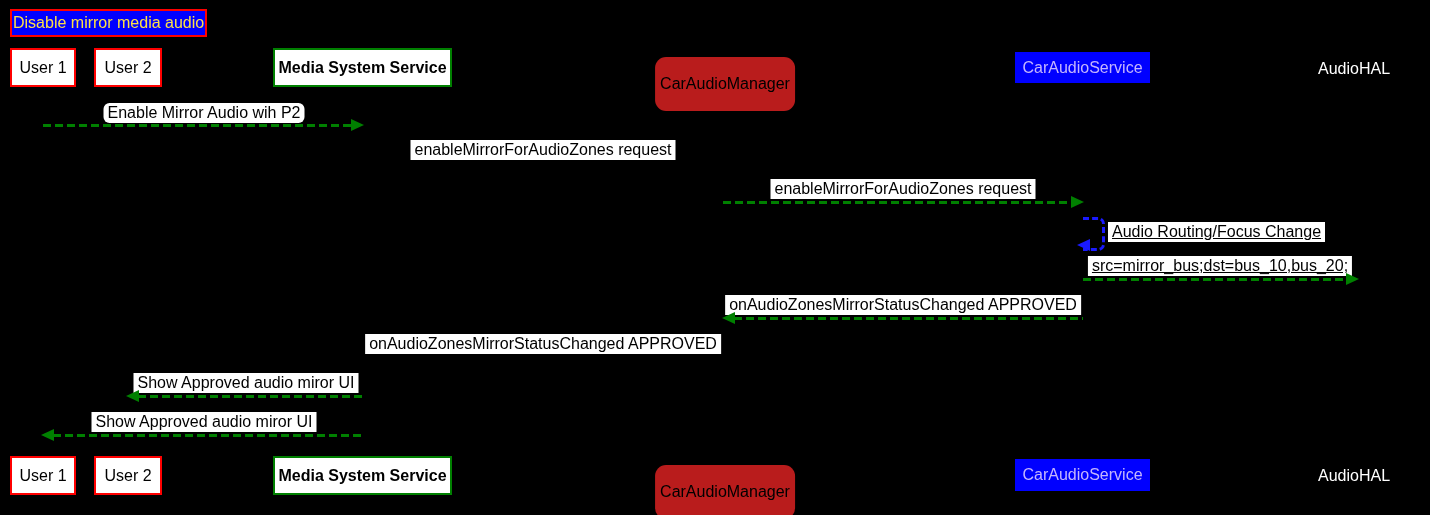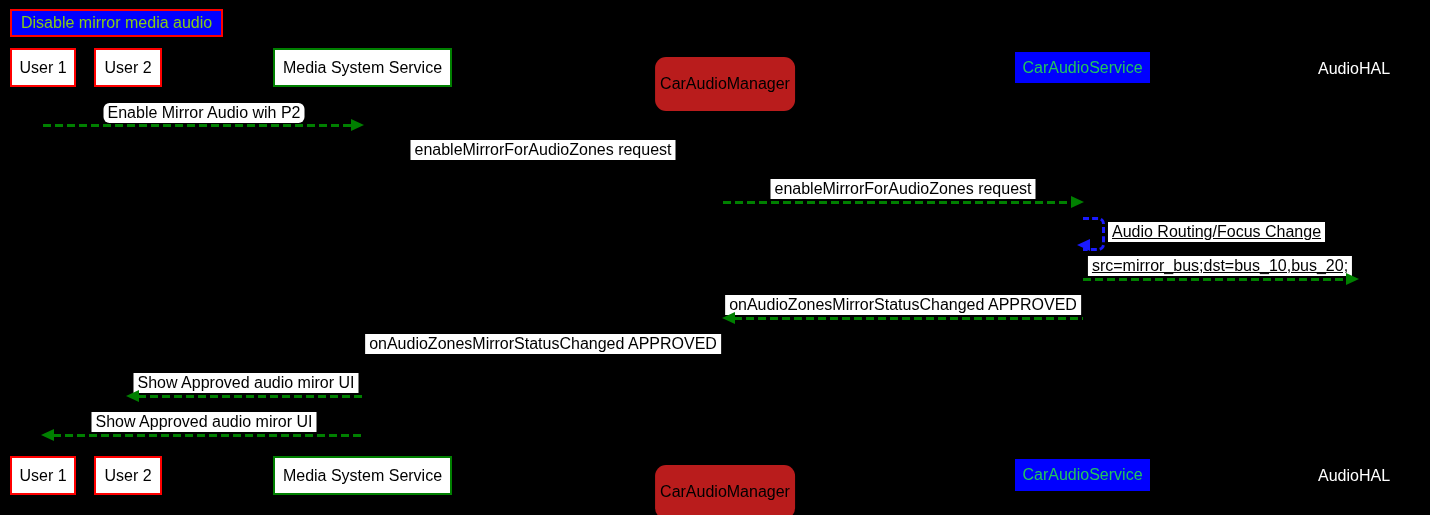--- a/index.html
+++ b/index.html
@@ -1,29 +1,29 @@
 <!DOCTYPE html>
 <html><head>
 <meta charset="utf-8">
 <style>
   html,body{margin:0;padding:0;background:#000;}
   .canvas{position:relative;width:1430px;height:515px;background:#000;overflow:hidden;
           font-family:"Liberation Sans",sans-serif;font-size:16px;}
 
   
   .title-box{position:absolute;left:10px;top:9px;background:#0000ff;border:2px solid #ff0000;
-             color:#84cc16;padding:3px 9px;white-space:nowrap;}
+             color:#fde047;padding:3px 1px;white-space:nowrap;}
 
   
   .actor-box{position:absolute;background:#fff;color:#000;border:2px solid #ff0000;
              display:flex;align-items:center;justify-content:center;white-space:nowrap;text-align:right;}
-  .actor-box.green{border-color:#008000;}
+  .actor-box.green{border-color:#008000;font-weight:bold;}
   .label-white{position:absolute;background:#b91c1c;color:#000;padding:18px 5px;white-space:nowrap;
                transform:translateX(-50%);border-radius:11px;}
-  .label-blue{position:absolute;background:#0000ff;color:#22c55e;display:flex;align-items:center;
+  .label-blue{position:absolute;background:#0000ff;color:#c4b5fd;display:flex;align-items:center;
               justify-content:center;white-space:nowrap;}
   .label-plain{position:absolute;color:#fff;white-space:nowrap;transform:translateX(-50%);}
 
   
   .msg-label{position:absolute;background:#fff;color:#000;padding:1px 4px;white-space:nowrap;
              transform:translateX(-50%);}
   .msg-label.left-anchor{transform:none;}
 
   
   .arrow-line{position:absolute;height:3px;

